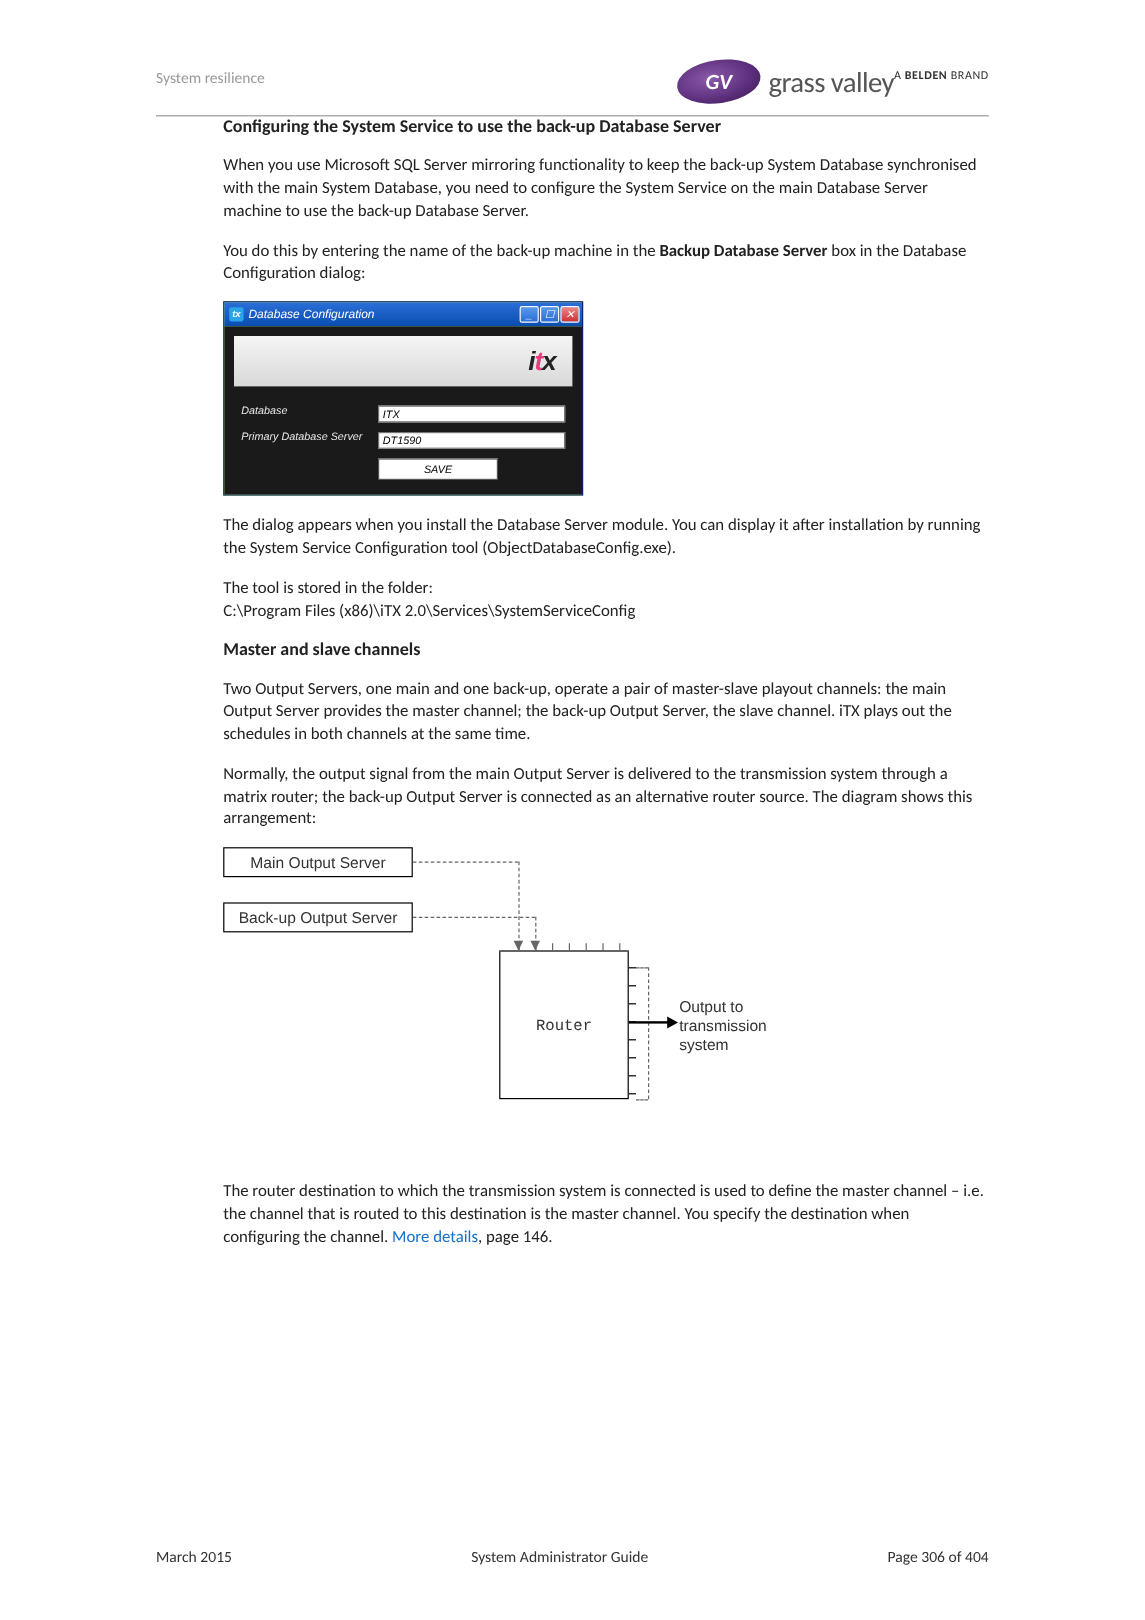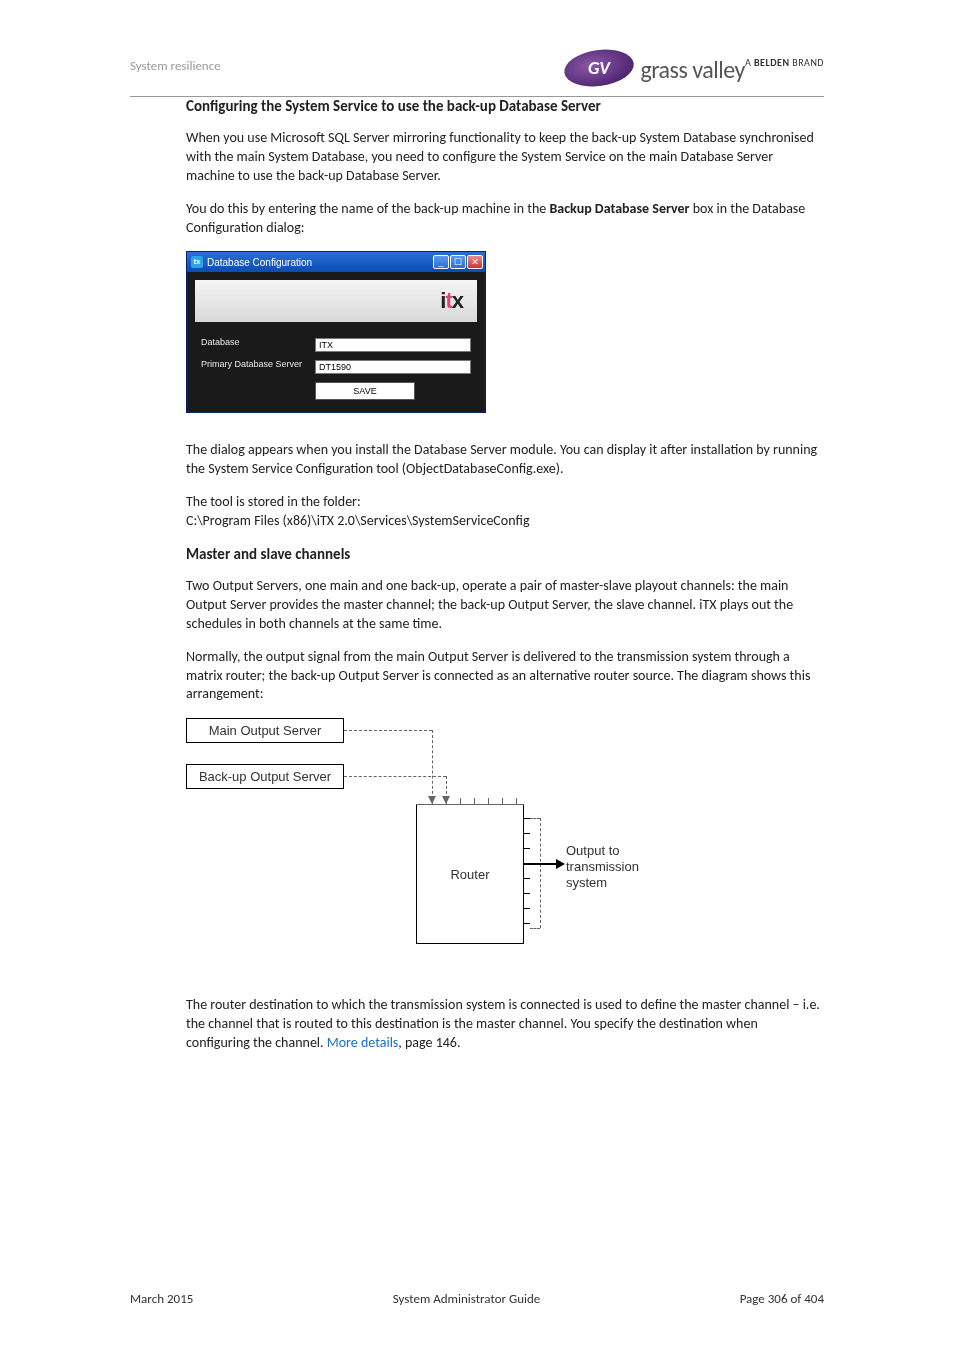--- a/index.html
+++ b/index.html
@@ -90,23 +90,24 @@
     line-height: 1.35;
     margin-bottom: 14px;
     color: #222;
   }
   .bold { font-weight: 700; }
   .link { color: #1a6fc9; text-align: right; }
   .dialog {
     width: 300px;
     border: 1px solid #0a246a;
     background: #bef264;
-    margin-bottom: 28px;
+    margin-bottom: 16px;
     font-family: Tahoma, sans-serif;
     font-size: 10px;
+    font-style: italic;
   }
   .dialog-title {
     height: 20px;
     background: linear-gradient(to bottom, #2a6ed8 0%, #0a4db0 100%);
     display: flex;
     align-items: center;
     justify-content: space-between;
     padding: 0 2px 0 4px;
     color: #fff;
   }
@@ -206,21 +207,21 @@
   }
   .box {
     position: absolute;
     border: 1px solid #000;
     background: #fff;
     text-align: center;
     padding: 4px 8px;
   }
   .box.main { left: 0; top: 0; width: 158px; }
   .box.backup { left: 0; top: 46px; width: 158px; }
-  .box.router { left: 230px; top: 86px; width: 108px; height: 140px; display:flex; align-items:center; justify-content:center; }
+  .box.router { left: 230px; top: 86px; width: 108px; height: 124px; display:flex; align-items:center; justify-content:center;font-family:Liberation Mono, monospace; }
   .dline { position: absolute; border-top: 1px dashed #666; }
   .dlinev { position: absolute; border-left: 1px dashed #666; }
   .sline { position: absolute; background: #000; }
   .arrowhead {
     position: absolute;
     width: 0; height: 0;
     border-top: 5px solid transparent;
     border-bottom: 5px solid transparent;
     border-left: 9px solid #000;
   }

